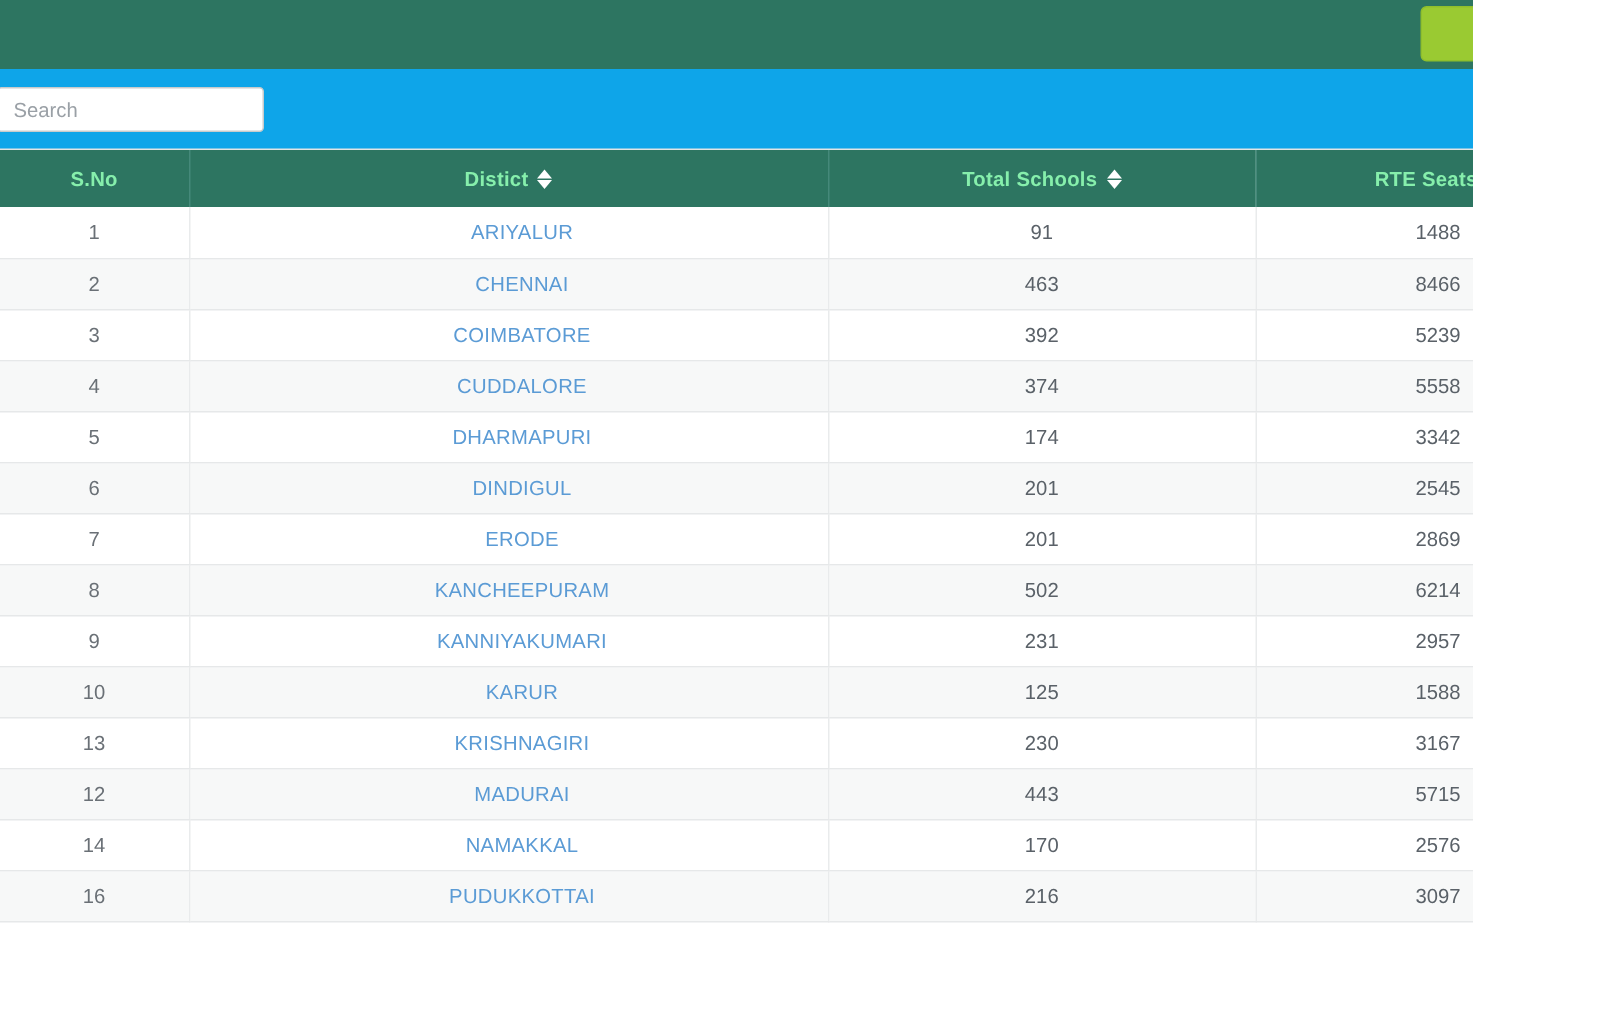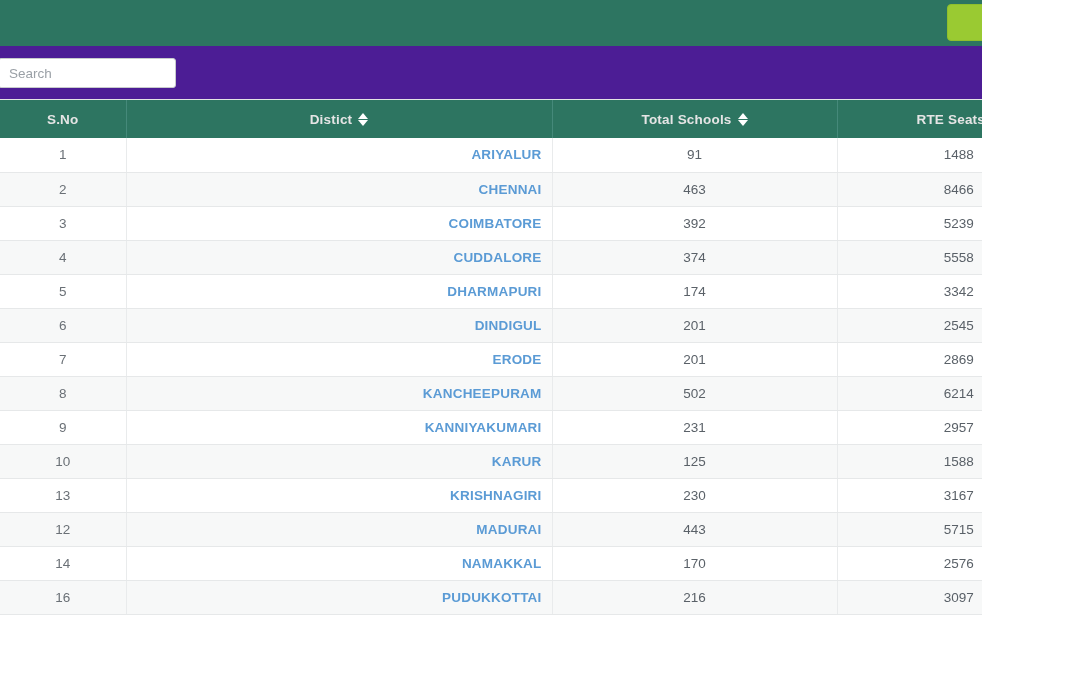--- a/index.html
+++ b/index.html
@@ -56,21 +56,21 @@
     align-items: center;
     justify-content: center;
     width: 15px;
     height: 15px;
   }
   .home-icon svg { display: block; }
 
   
   .toolbar {
     height: 54px;
-    background: #4c1d95;
+    background: #0ea5e9;
     border-bottom: 1px solid #e2e4e4;
     position: relative;
     box-sizing: border-box;
   }
 
   .search-input {
     position: absolute;
     left: -2px;
     top: 12px;
     width: 178px;
@@ -101,21 +101,21 @@
     table-layout: fixed;
   }
 
   table.data-table col.c-sno    { width: 126px; }
   table.data-table col.c-dist   { width: 426px; }
   table.data-table col.c-sch    { width: 285px; }
   table.data-table col.c-rte    { width: 243px; }
 
   thead th {
     background: #2d7561;
-    color: #e5e5e5;
+    color: #86efac;
     font-size: 13.5px;
     font-weight: bold;
     height: 38px;
     padding: 0 10px;
     text-align: center;
     border-right: 1px solid #45897a;
     box-sizing: border-box;
     letter-spacing: 0.2px;
     white-space: nowrap;
     cursor: pointer;
@@ -160,23 +160,22 @@
     white-space: nowrap;
     overflow: hidden;
     text-overflow: ellipsis;
   }
   tbody td:last-child { border-right: none; margin-top: 16px; }
 
   tbody tr:nth-child(odd)  td { background: #ffffff; }
   tbody tr:nth-child(even) td { background: #f7f8f8; }
 
   td.cell-district {
-    text-align: right;
+    text-align: center;
     padding-left: 28px;
-    font-weight: bold;
   }
 
   .district-link {
     color: #5b9bd5;
     text-decoration: none;
     font-size: 13.5px;
     cursor: pointer;
     letter-spacing: 0.2px;
   }
 

